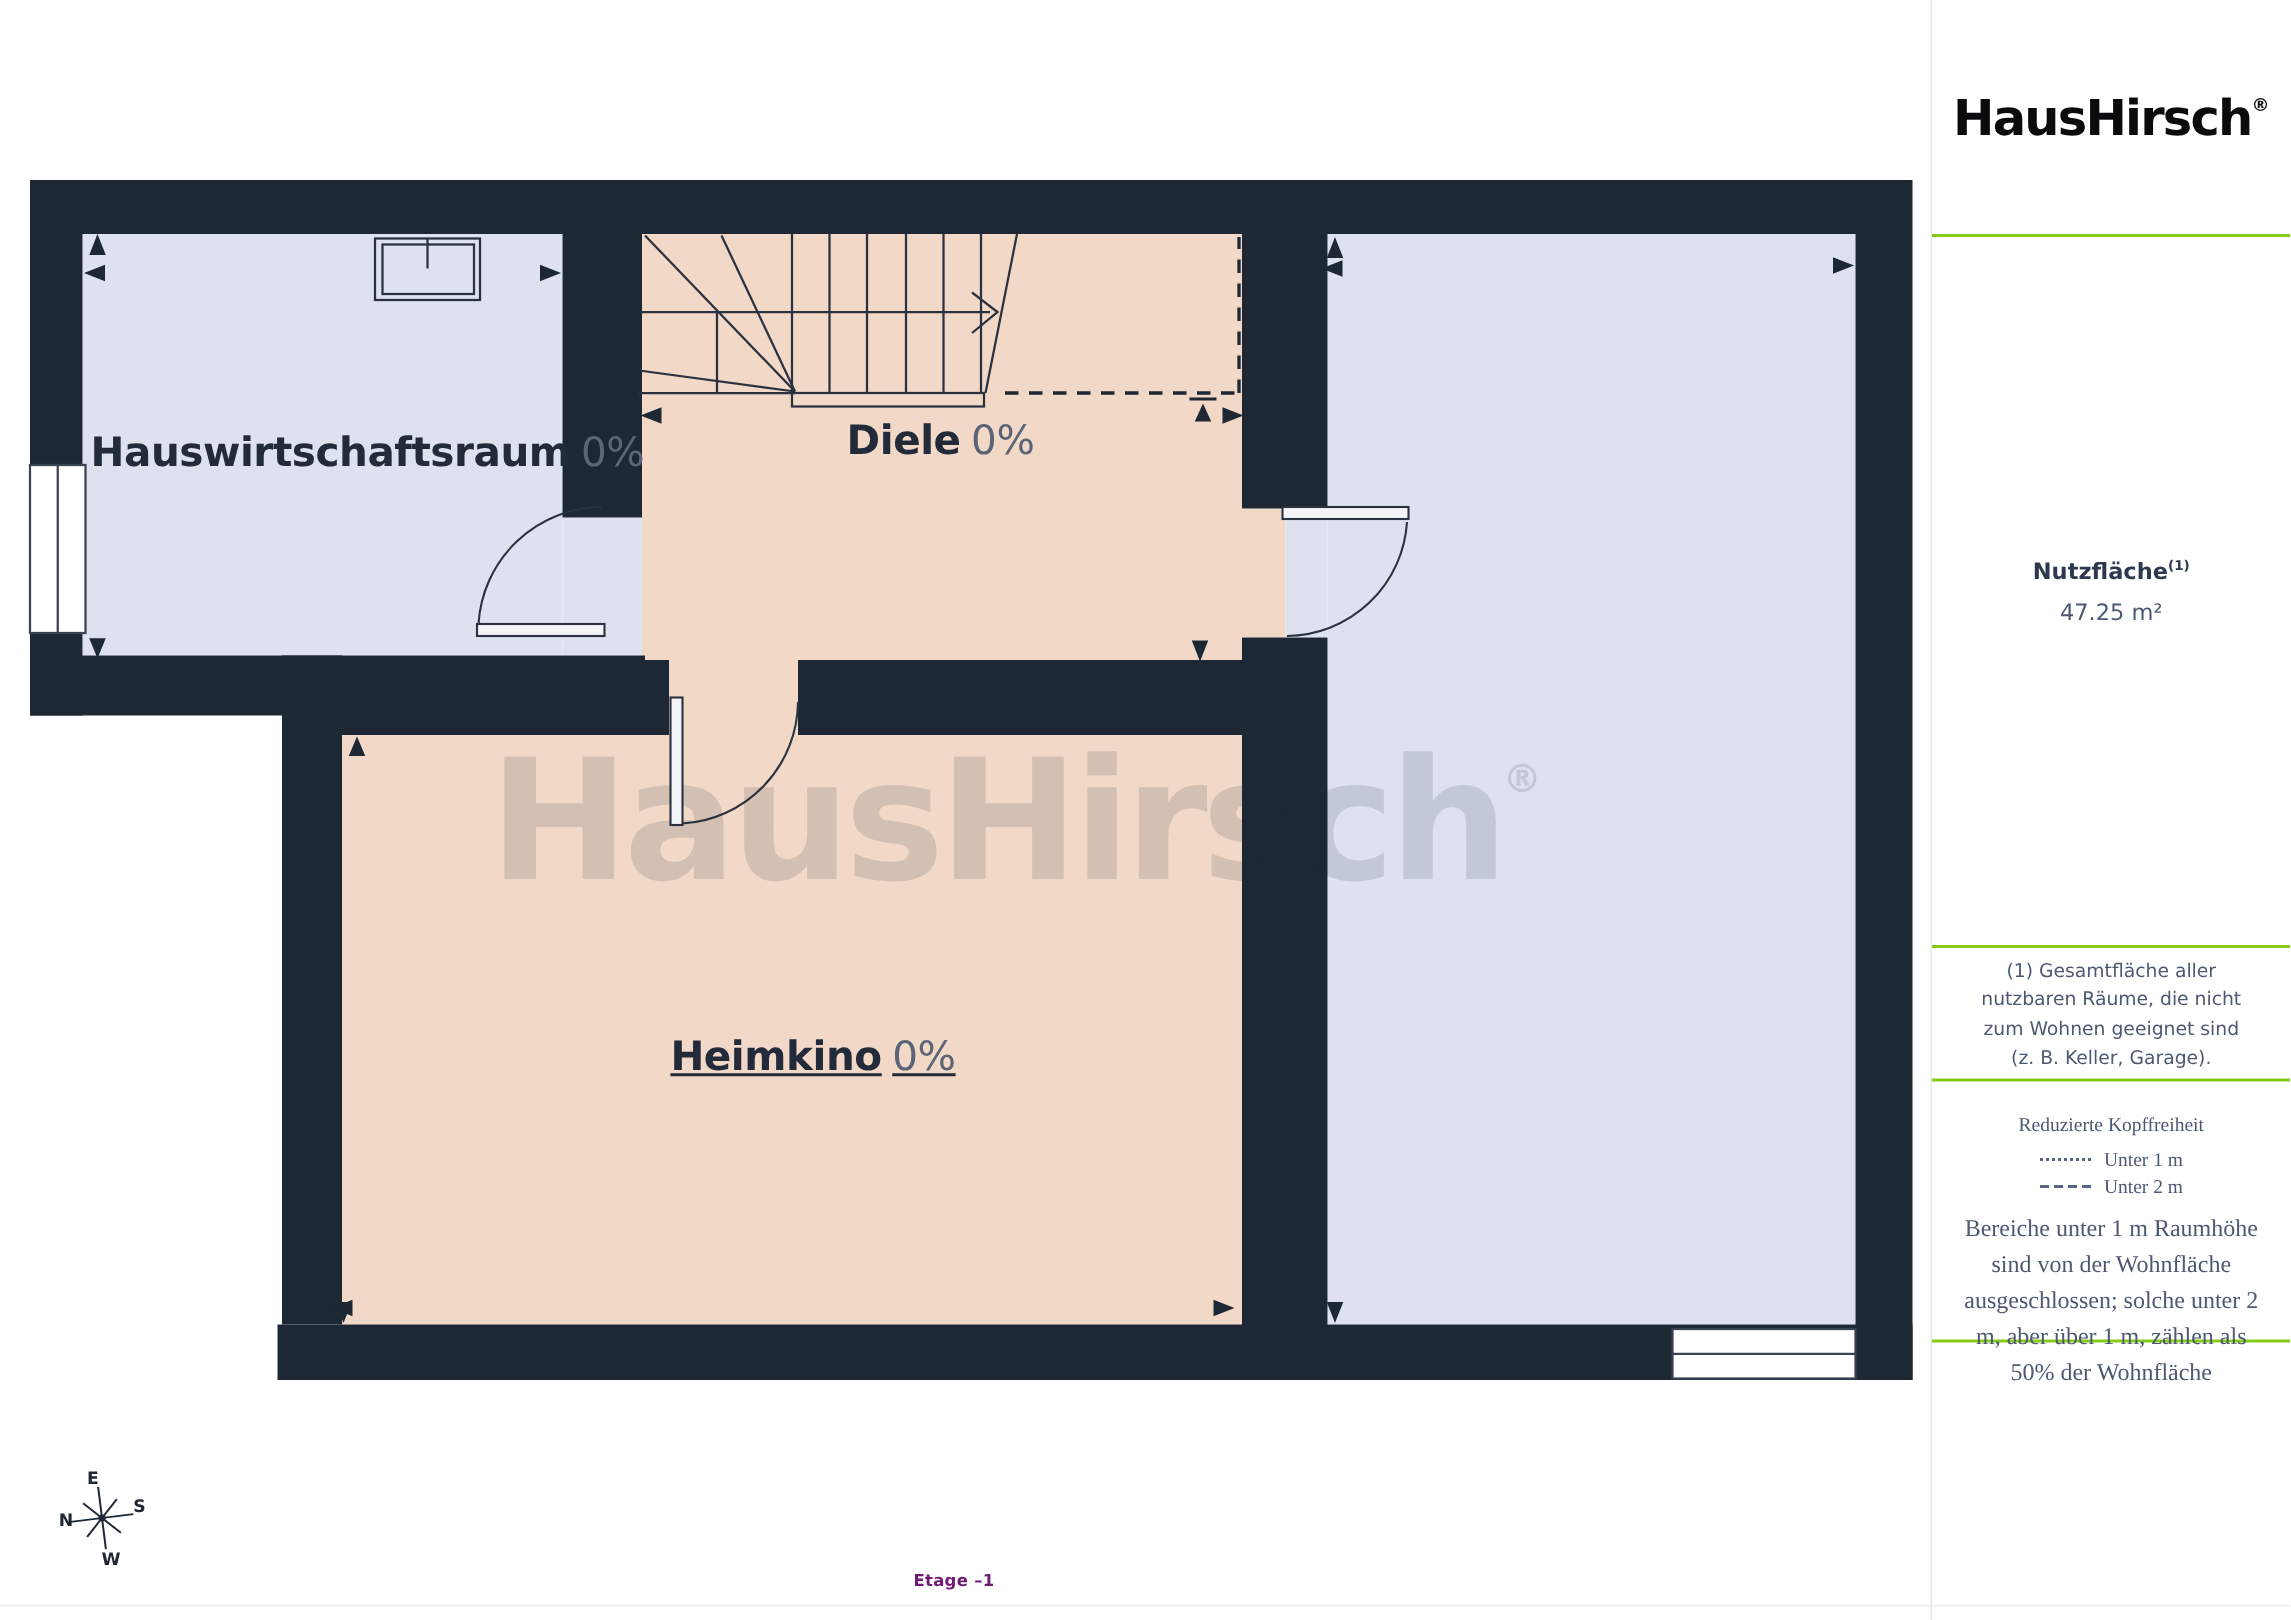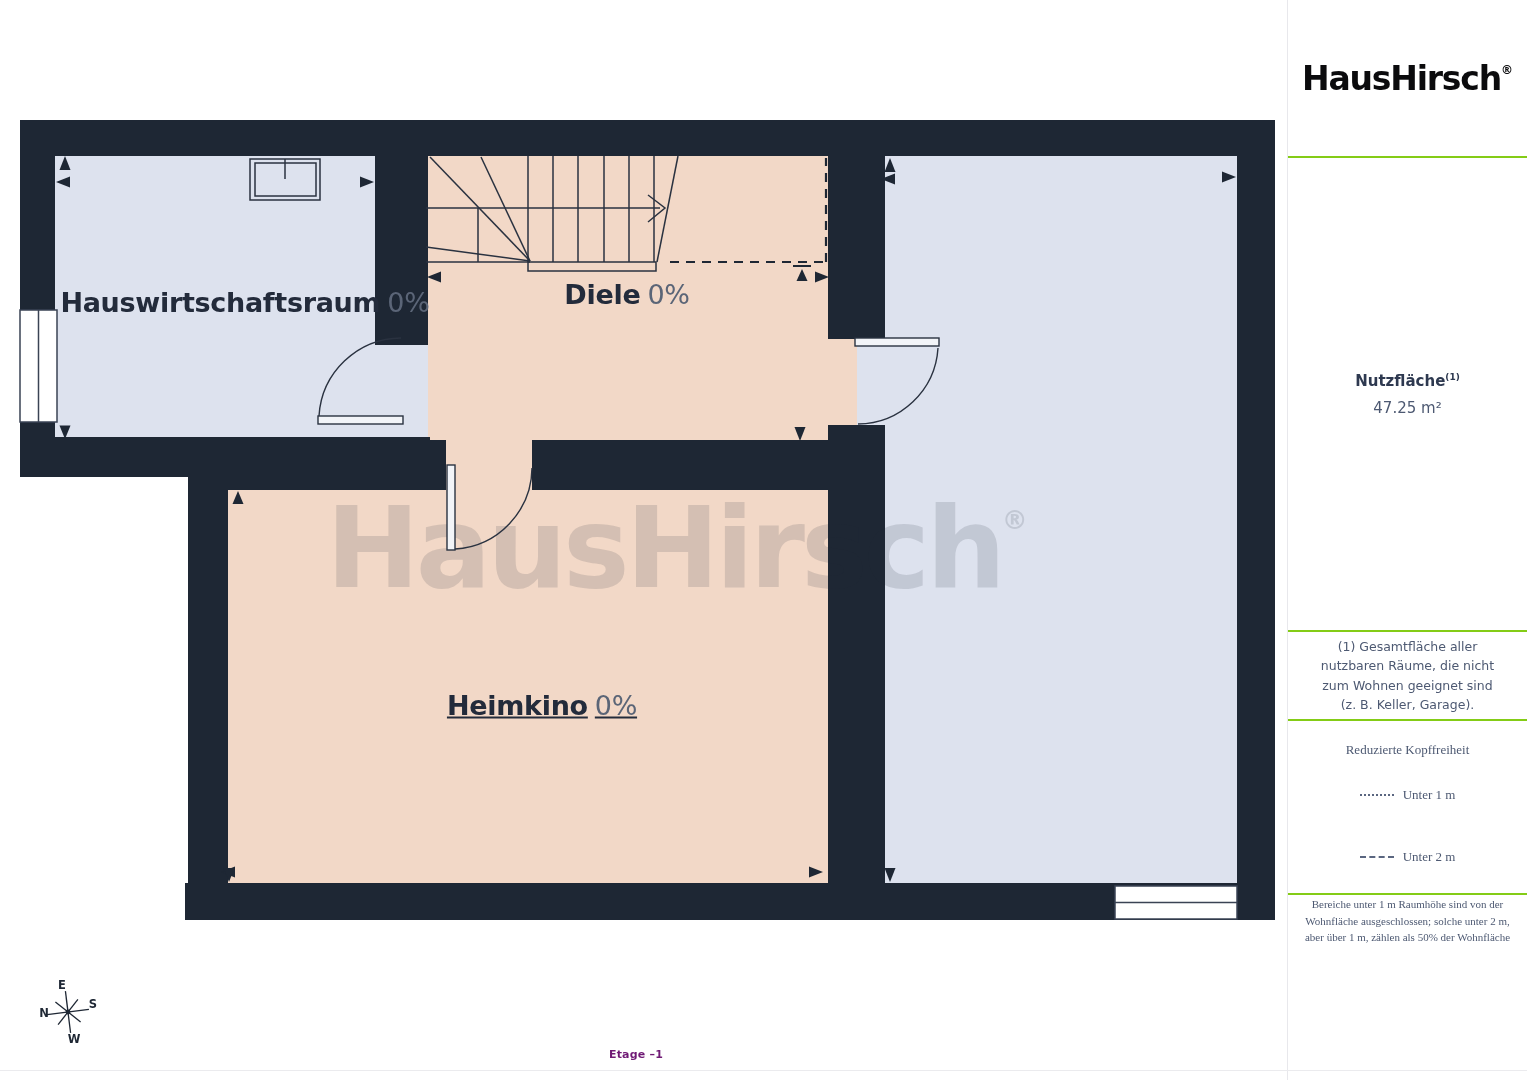--- a/index.html
+++ b/index.html
@@ -31,26 +31,26 @@
   .logo-text{font-weight:bold;font-size:33px;letter-spacing:-1.2px;color:#0b0b0d;}
   .logo-reg{font-size:12px;font-weight:bold;color:#0b0b0d;vertical-align:16px;}
   .sb-area{height:474px;}
   .area-heading{font-weight:bold;font-size:15px;color:#2e3950;}
   .area-heading sup{font-size:9px;}
   .area-value{font-size:15px;color:#4d5972;margin-top:9px;}
   .sb-footnote{height:89px;}
   .sb-footnote p{margin:12px;padding:0 18px;font-size:12.5px;line-height:1.55;}
   .sb-headroom{height:174px;justify-content:flex-start;padding-top:21px;font-family:Liberation Serif, serif;}
   .hr-title{font-size:13px;margin-bottom:6px;}
-  .legend-row{display:flex;align-items:center;justify-content:center;gap:9px;margin:23px 0;}
+  .legend-row{display:flex;align-items:center;justify-content:center;gap:9px;margin:1px 0;}
   .swatch{display:inline-block;width:34px;height:0;}
   .swatch.dotted{border-top:2px dotted #5a6680;}
   .swatch.dashed{border-top:2px dashed #5a6680;}
   .legend-label{font-size:13px;}
-  .hr-note{margin:8px 0 0 0;padding:0 14px;font-size:11px;line-height:1.5;}
+  .hr-note{margin:8px 0 0 0;padding:0 14px;font-size:16px;line-height:1.5;}
   .sb-disclaimer{height:185px;border-bottom:none;justify-content:flex-start;padding-top:12px;}
   .sb-disclaimer p{margin:0;padding:0 16px;font-size:12.8px;line-height:1.55;}
   svg text{font-family:"DejaVu Sans","Liberation Sans",sans-serif;}
 </style>
 </head>
 <body>
 
 <div class="page">
 
   <div class="plan">

